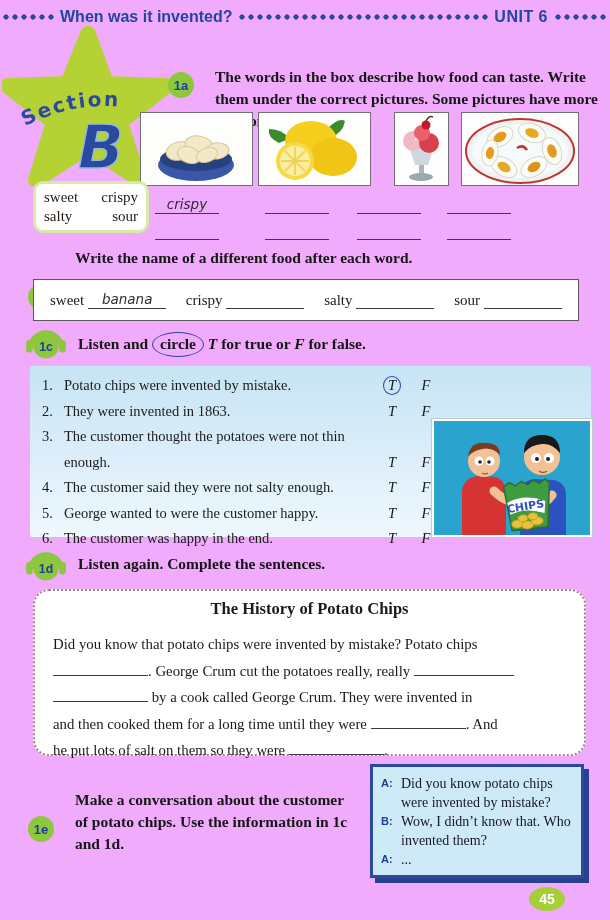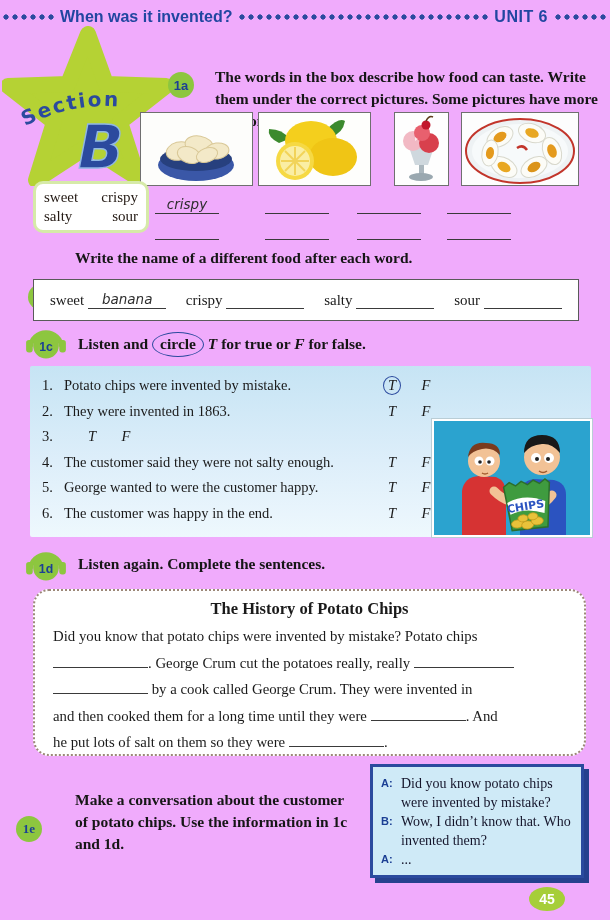--- a/index.html
+++ b/index.html
@@ -50,21 +50,21 @@
   .tf-num { width:22px; flex:0 0 22px; }
   .tf-text { width:300px; flex:0 0 300px; }
   .tf-t { width:20px; text-align:center; margin-left:18px; font-style:italic; }
   .tf-f { width:20px; text-align:center; margin-left:14px; font-style:italic; }
   .circled { border:1.5px solid #2b4a9e; border-radius:50%; padding:0 4px 1px 4px; }
   .cartoon { position:absolute; left:432px; top:419px; width:160px; height:118px;
     border:2px solid #ffffff; box-shadow:0 0 0 1px #b9cdd6; }
   
   .hist-box { position:absolute; left:33px; top:589px; width:553px; height:167px;
     border:2px dotted #9c8878; border-radius:16px; background:#fff; padding:8px 18px 0 18px; }
-  .hist-title { text-align:center; font-weight:bold; font-size:16.5px; margin-bottom:4px; }
+  .hist-title { text-align:center; font-weight:bold; font-size:16.5px; margin-bottom:12px; }
   .hist-line { font-size:14.8px; line-height:26.5px; white-space:nowrap; }
   .hblank { display:inline-block; border-bottom:1.5px solid #3a3a3a; height:16px; width:95px; vertical-align:baseline; }
   
   .dialog { position:absolute; left:370px; top:764px; width:214px; min-height:111px;
     background:#cfeaf7; border:3px solid #2b4a9e; box-shadow:5px 5px 0 #26418e; padding:7px 8px 6px 8px; }
   .dlg-line { display:flex; align-items:flex-start; }
   .dlg-label { flex:0 0 20px; font-family:"Liberation Sans",sans-serif; font-weight:bold; font-size:11px;
     color:#1b3f94; padding-top:3px; }
   .dlg-text { font-size:14px; line-height:19px; color:#14142a; }
   
@@ -232,20 +232,21 @@
       <span class="tf-f">F</span>
     </div>
     <div class="tf-row">
       <span class="tf-num">2.</span>
       <span class="tf-text">They were invented in 1863.</span>
       <span class="tf-t">T</span>
       <span class="tf-f">F</span>
     </div>
     <div class="tf-row">
       <span class="tf-num" style="align-self:flex-start;">3.</span>
+      <span class="tf-text">The customer thought the potatoes were not thin enough.</span>
       <span class="tf-t">T</span>
       <span class="tf-f">F</span>
     </div>
     <div class="tf-row">
       <span class="tf-num">4.</span>
       <span class="tf-text">The customer said they were not salty enough.</span>
       <span class="tf-t">T</span>
       <span class="tf-f">F</span>
     </div>
     <div class="tf-row">
@@ -324,21 +325,21 @@
     <div class="hist-line">
       <span>and then cooked them for a long time until they were</span>
       <span class="hblank"></span><span>. And</span>
     </div>
     <div class="hist-line">
       <span>he put lots of salt on them so they were</span>
       <span class="hblank"></span><span>.</span>
     </div>
   </div>
 
-  <div class="badge" style="left:16px; top:788px;font-family:Liberation Serif, serif;">1e</div>
+  <div class="badge" style="left:28px; top:788px;">1e</div>
   <div class="instr" style="left:75px; top:789px; width:282px;">Make a conversation about the customer of potato chips. Use the information in 1c and 1d.</div>
 
   <div class="dialog">
     <div class="dlg-line">
       <span class="dlg-label">A:</span>
       <span class="dlg-text">Did you know potato chips were invented by mistake?</span>
     </div>
     <div class="dlg-line">
       <span class="dlg-label">B:</span>
       <span class="dlg-text">Wow, I didn’t know that. Who invented them?</span>

